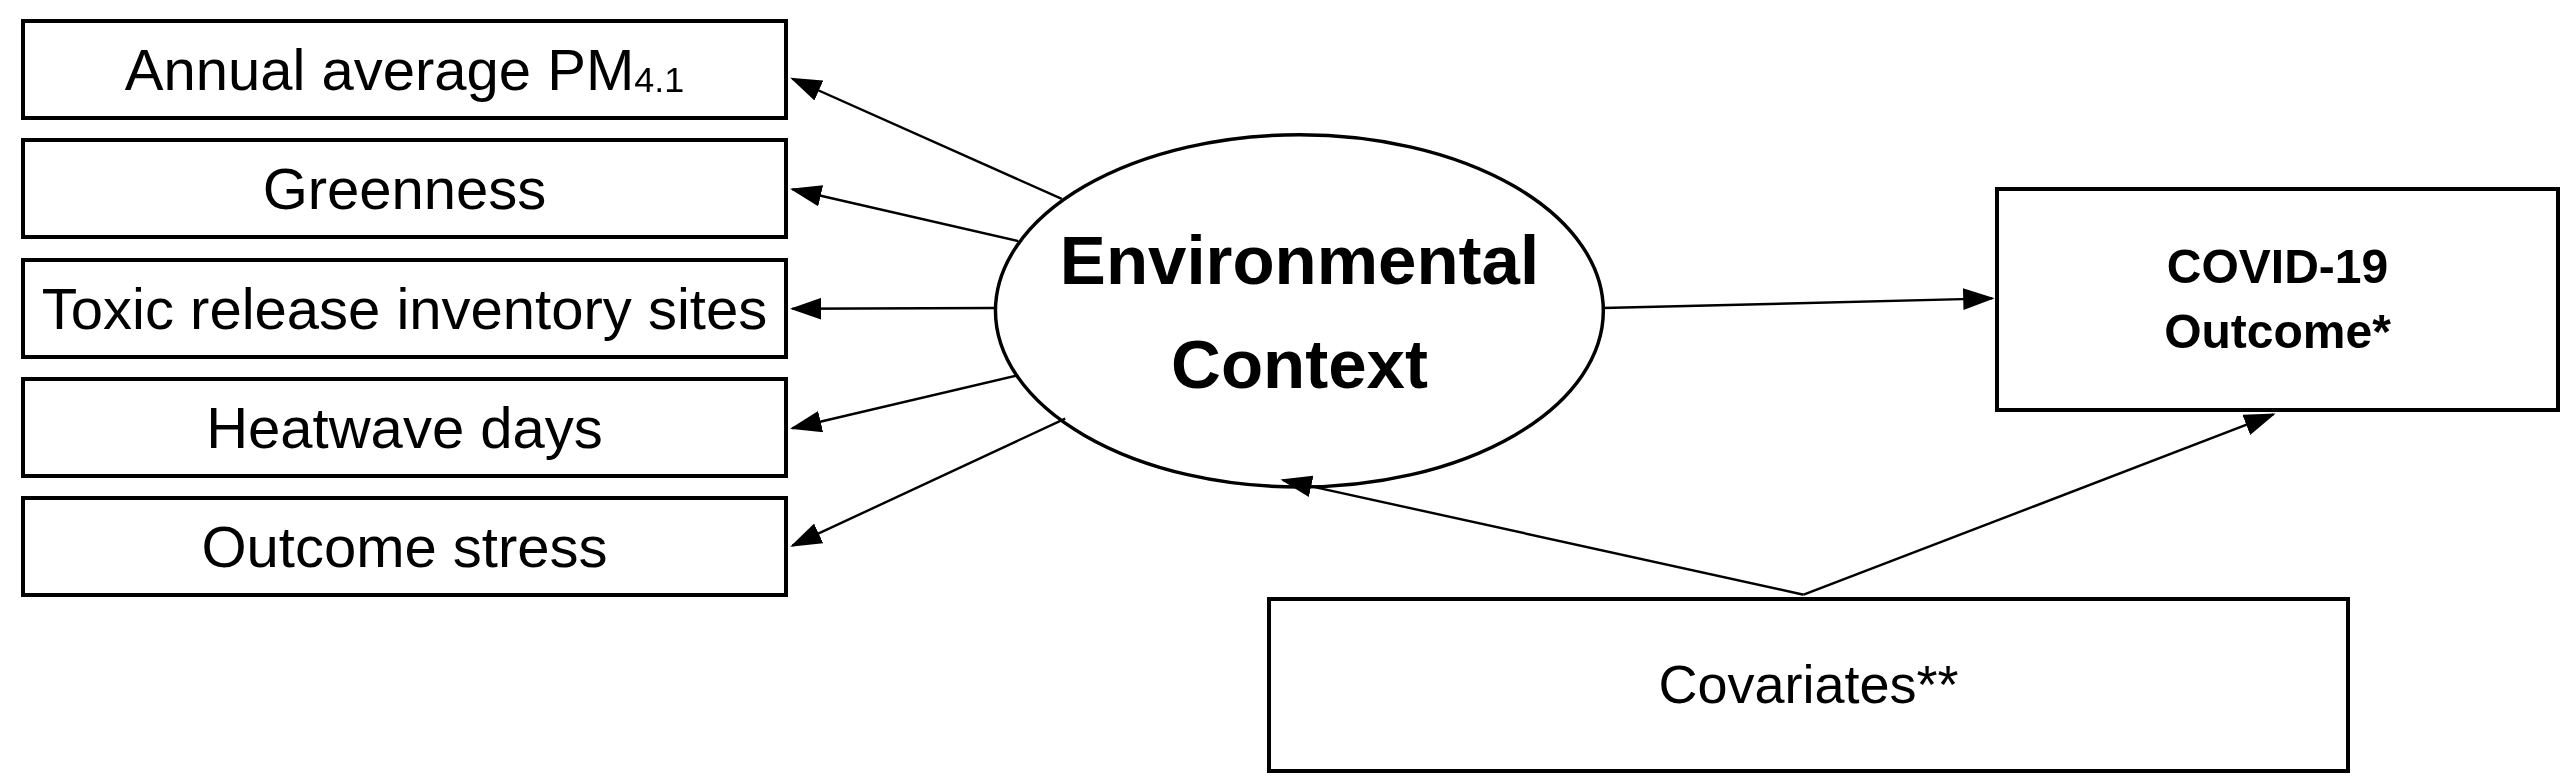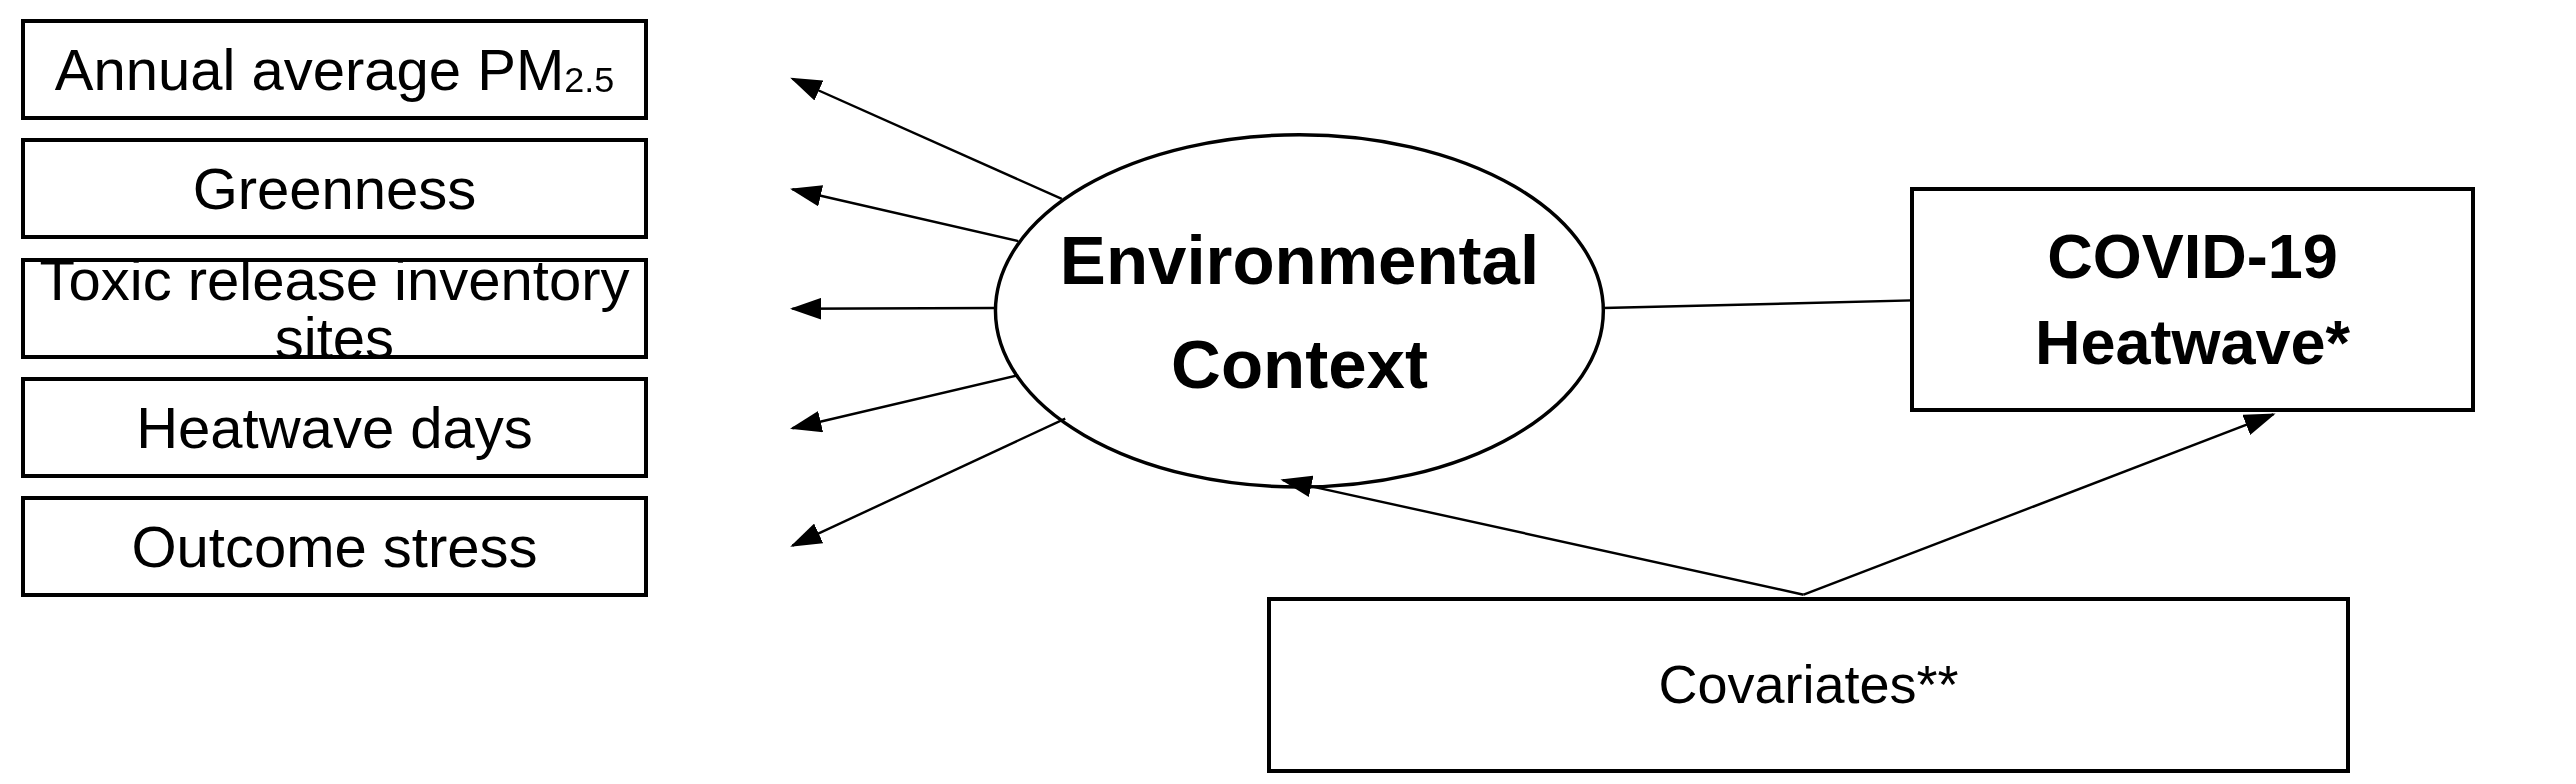--- a/index.html
+++ b/index.html
@@ -25,21 +25,21 @@
     border: 4.1px solid #000000;
     display: flex;
     flex-direction: column;
     align-items: center;
     justify-content: center;
     text-align: center;
     z-index: 1;
   }
   .predictor {
     left: 21px;
-    width: 627px;
+    width: 767px;
     height: 101px;
     font-size: 58px;
     line-height: 1;
     flex-direction: row;
   }
   .predictor sub {
     font-size: 0.62em;
     vertical-align: baseline;
     position: relative;
     bottom: -0.28em;
@@ -55,25 +55,25 @@
     flex-direction: column;
     align-items: center;
     justify-content: center;
     text-align: left;
     font-size: 69px;
     font-weight: bold;
     line-height: 1.5;
     z-index: 1;
   }
   .outcome-box {
-    left: 1910px;
+    left: 1995px;
     top: 187px;
     width: 565px;
     height: 225px;
-    font-size: 63px;
+    font-size: 48px;
     font-weight: bold;
     line-height: 1.35;
   }
   .covariates-box {
     left: 1267px;
     top: 597px;
     width: 1083px;
     height: 176px;
     font-size: 54px;
     line-height: 1.32;
@@ -101,21 +101,21 @@
       <line x1="1473" y1="543" x2="1146" y2="620" marker-end="url(#arrow)"></line>
       <line x1="1541" y1="606" x2="1146" y2="790" marker-end="url(#arrow)"></line>
       <line x1="2320" y1="446" x2="2883" y2="432" marker-end="url(#arrow)"></line>
       <line x1="2610" y1="861" x2="1856" y2="695" marker-end="url(#arrow)"></line>
       <line x1="2610" y1="861" x2="3290" y2="600" marker-end="url(#arrow)"></line>
     </g>
   </svg>
 
   <div class="node predictor" style="top:19.4px">
     <span>Annual average PM</span>
-      <sub>2.5</sub>
+      <sub>4.1</sub>
   </div>
 
   <div class="node predictor" style="top:138px">
     <span>Greenness</span>
   </div>
 
   <div class="node predictor" style="top:377px">
     <span>Heatwave days</span>
   </div>
 
@@ -127,21 +127,21 @@
     <span>Outcome stress</span>
   </div>
 
   <div class="ellipse-label">
     <span>Environmental</span>
     <span>Context</span>
   </div>
 
   <div class="node outcome-box">
     <span>COVID-19</span>
-    <span>Heatwave*</span>
+    <span>Outcome*</span>
   </div>
 
   <div class="node covariates-box">
     <span class="cov-title">Covariates**</span>
   </div>
 
 </div>
 
 
 </body></html>

